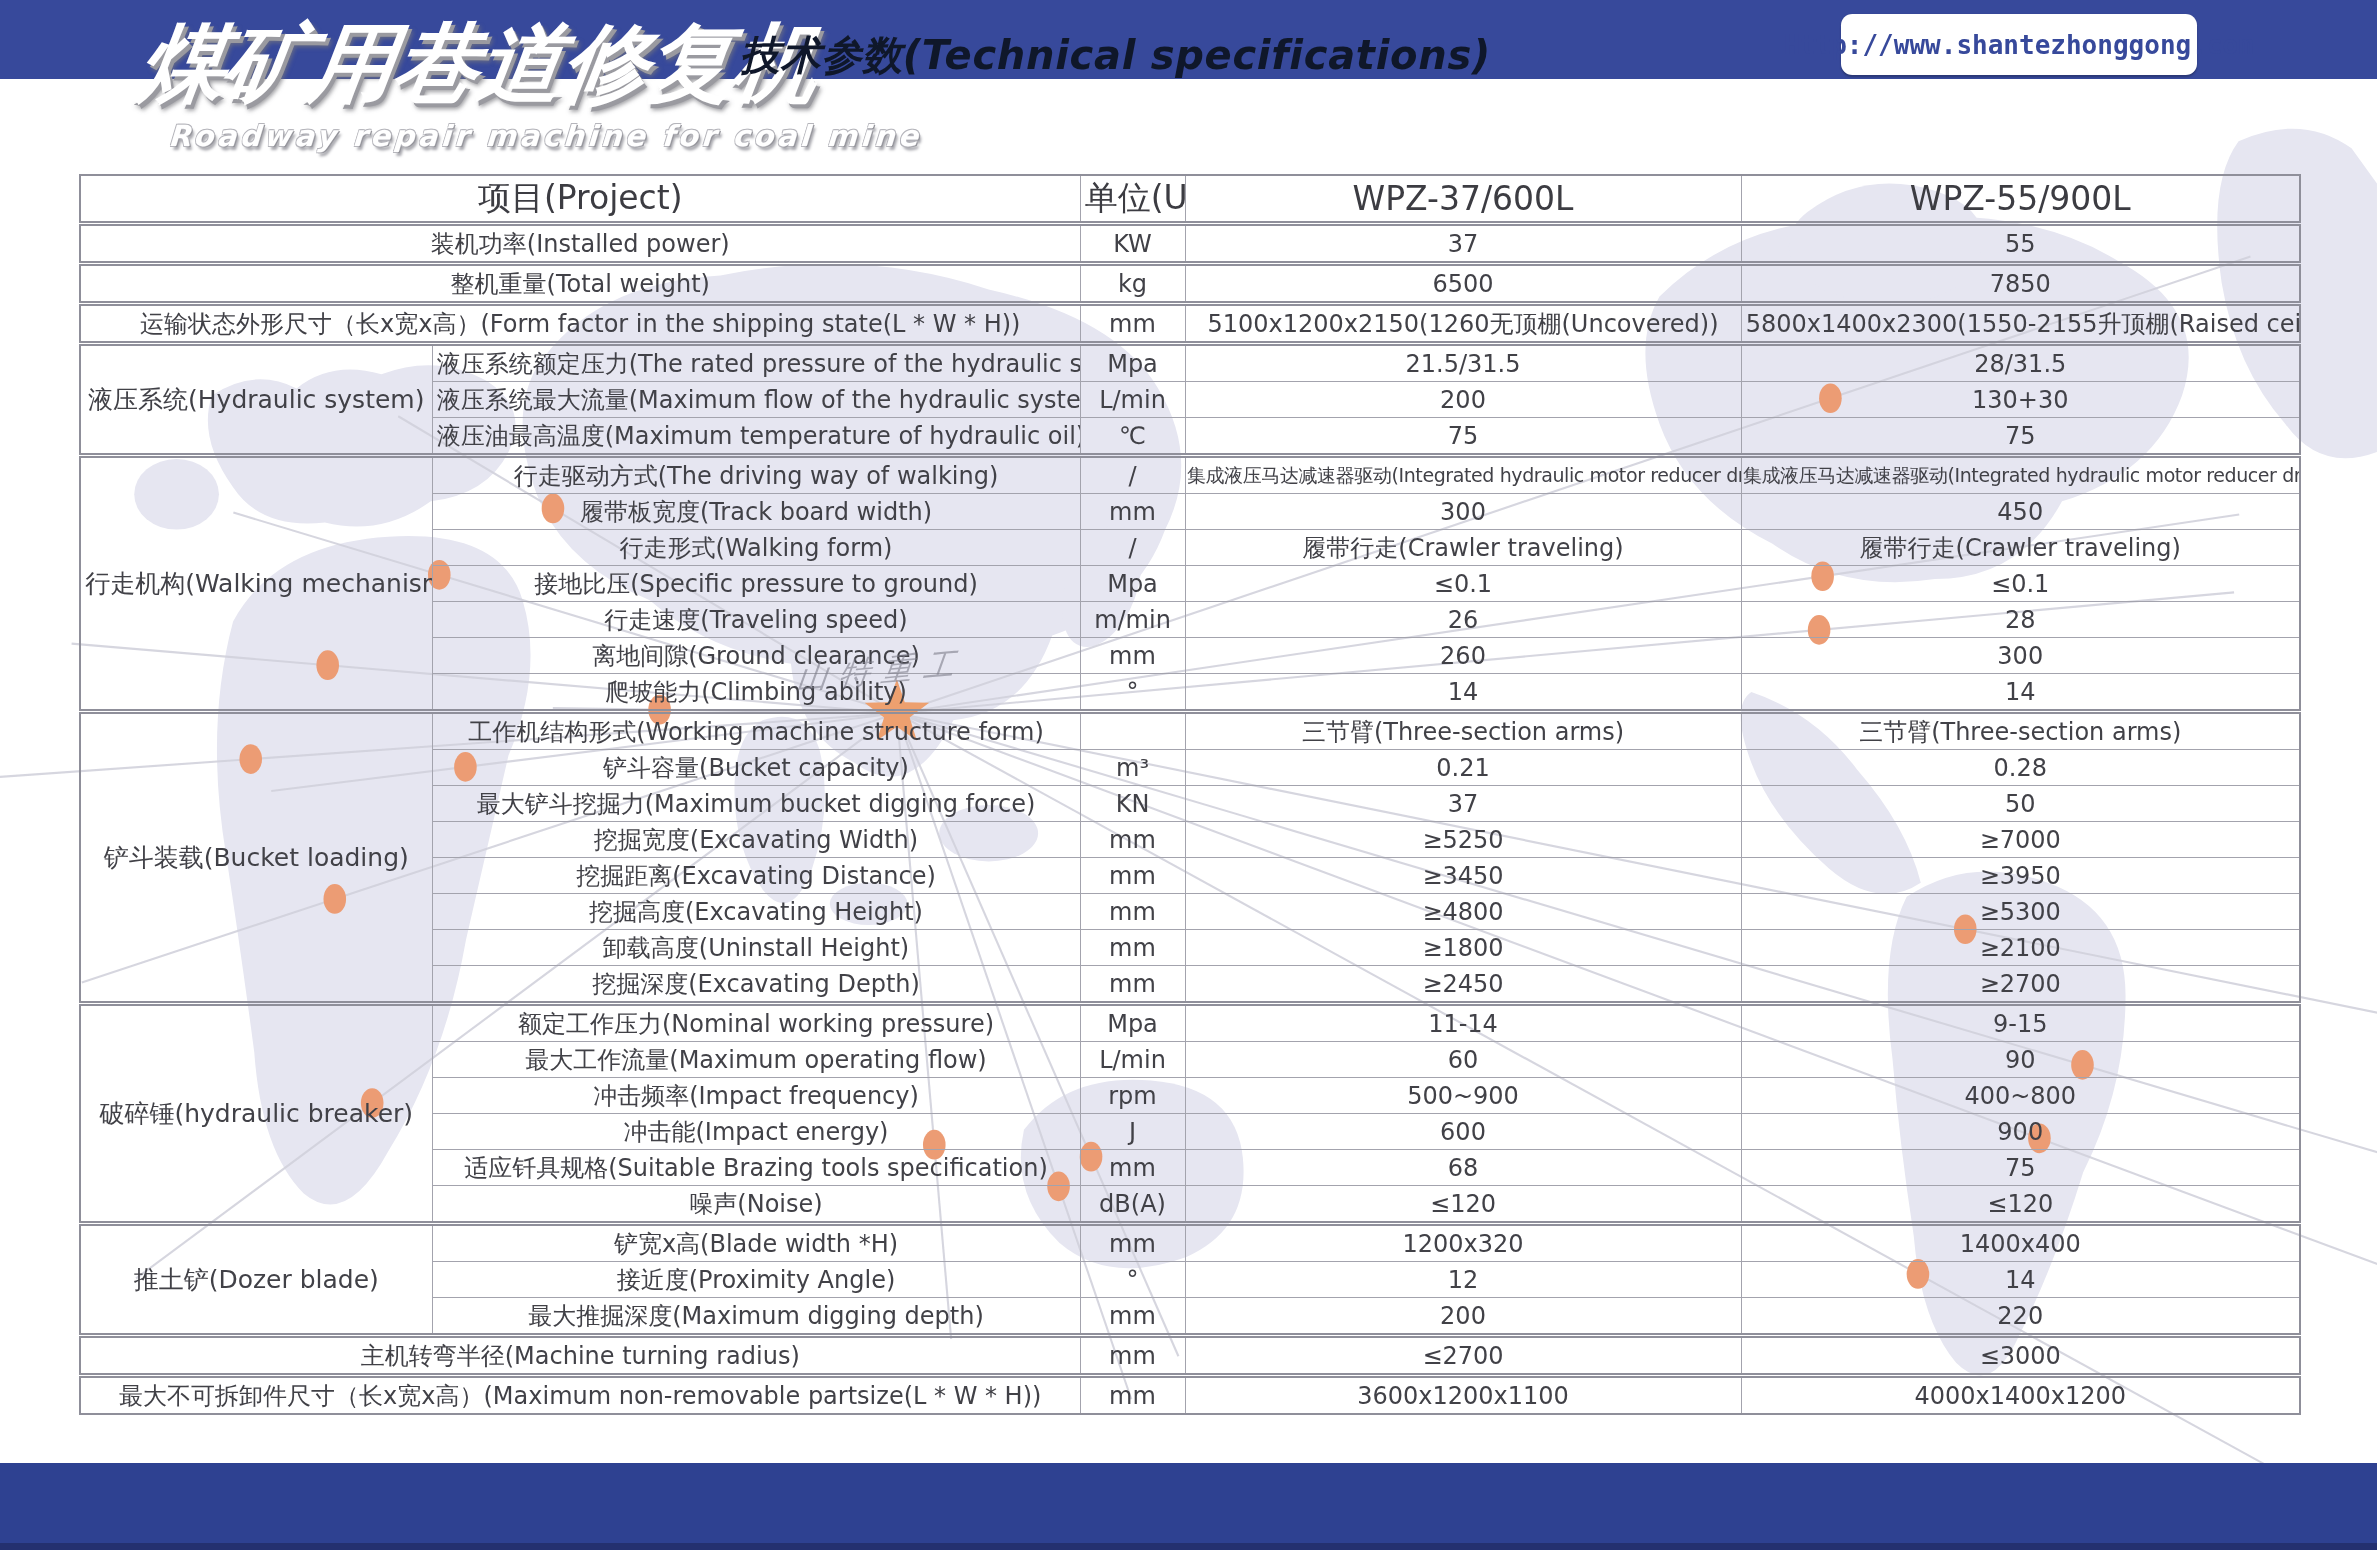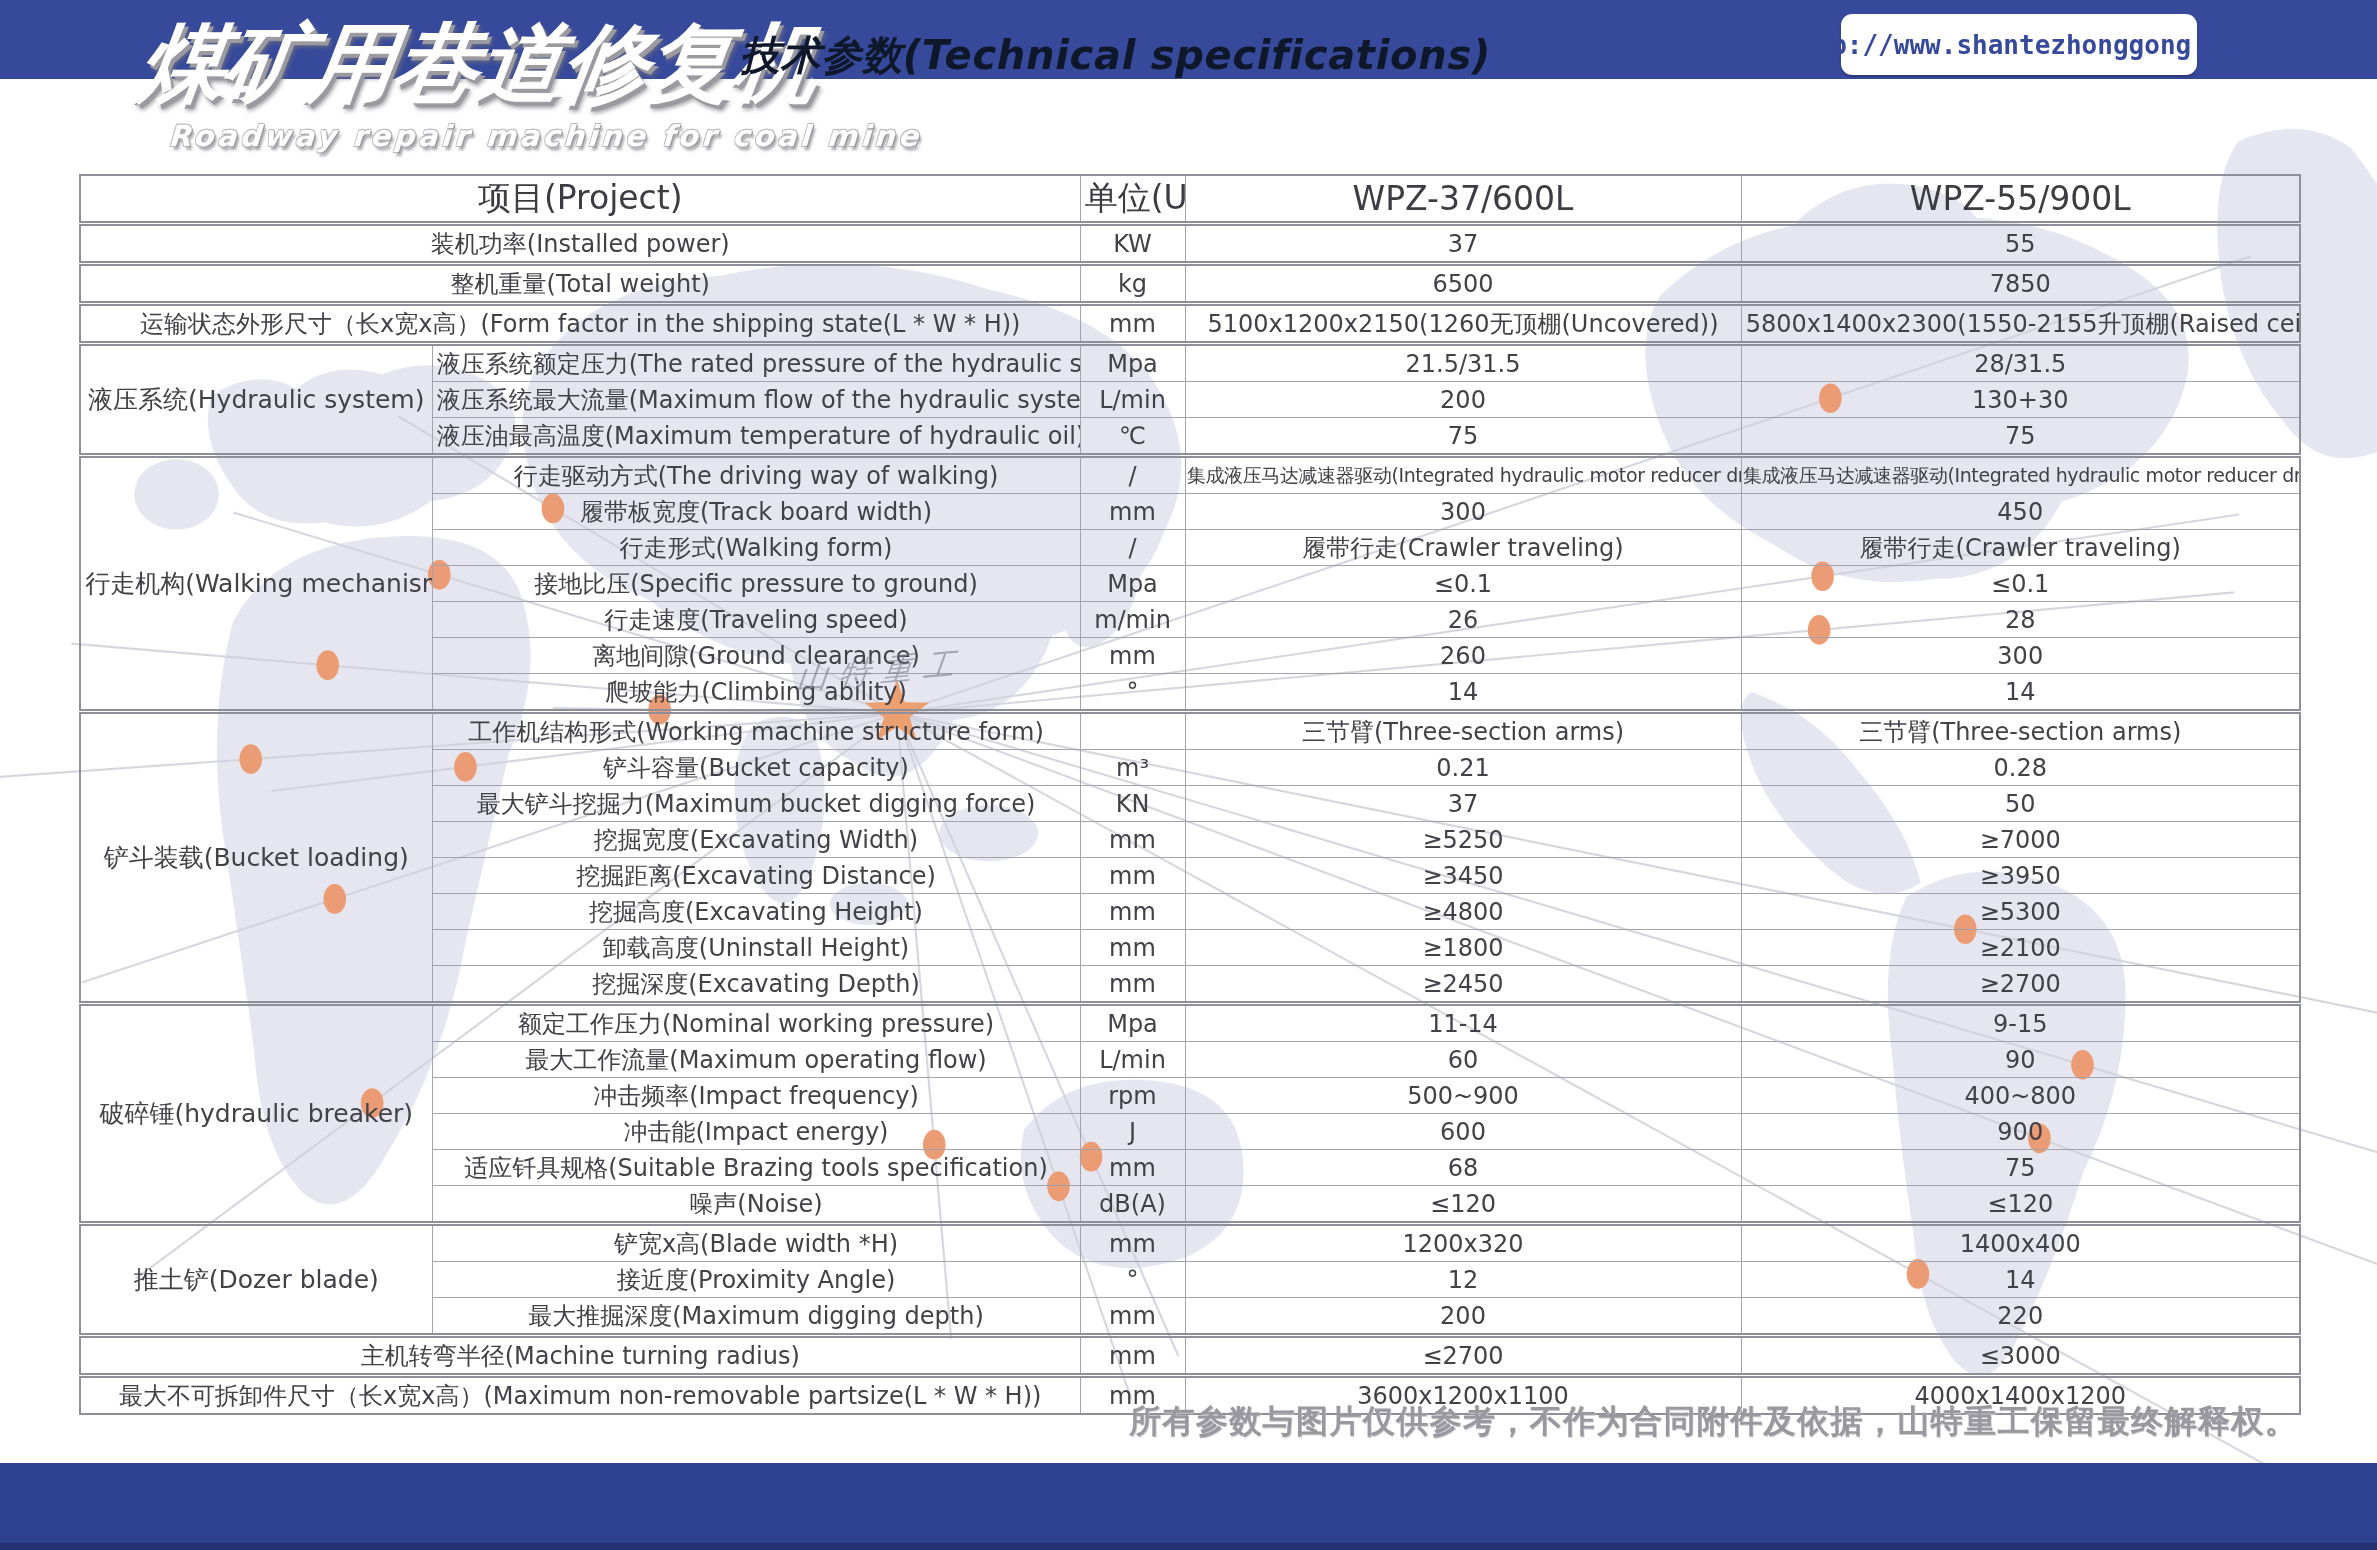--- a/index.html
+++ b/index.html
@@ -380,17 +380,16 @@
       <tr class="section-start">
         <td class="item-cell" colspan="2">最大不可拆卸件尺寸（长x宽x高）(Maximum non-removable partsize(L * W * H))</td>
         <td class="unit-cell">mm</td>
         <td>3600x1200x1100</td>
         <td>4000x1400x1200</td>
       </tr>
     </tbody>
 </table>
 
 <div class="disclaimer">
-  <div class="zh">所有参数与图片仅供参考，不作为合同附件及依据，山特重工保留最终解释权。</div>
 </div>
 
 <div class="bottom-band"></div>
 
 
 </body></html>

